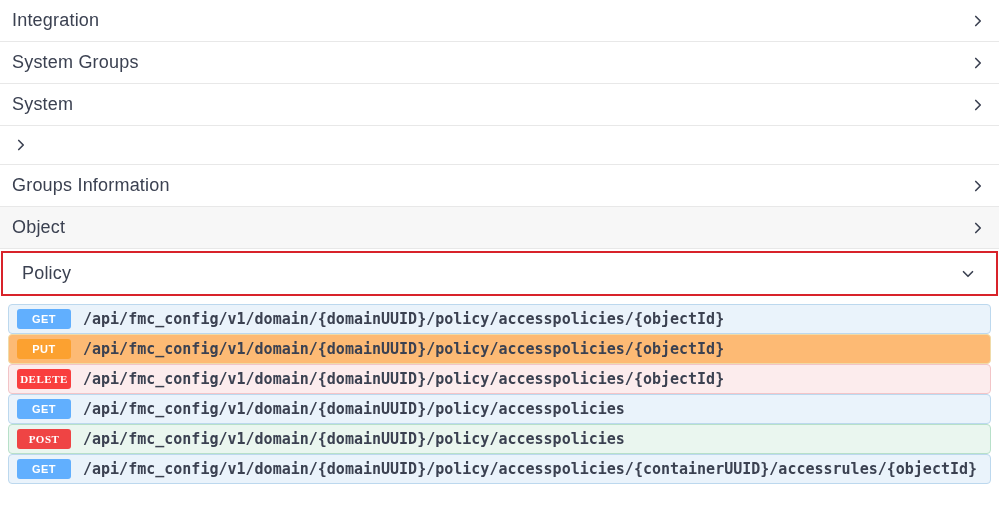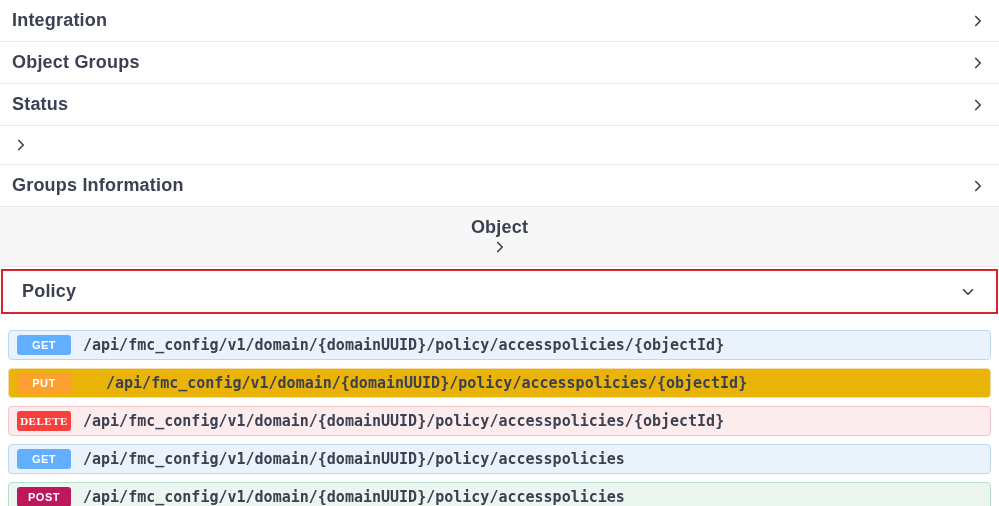--- a/index.html
+++ b/index.html
@@ -14,25 +14,24 @@
       display: flex;
       align-items: center;
       justify-content: space-between;
       padding: 10px 12px;
       border-bottom: 1px solid #e8e8e8;
       background: #fff;
       cursor: pointer;
     }
     .section.alt {
       background: #f7f7f7;
-      flex-direction: column;
     }
     .section-title {
       font-size: 18px;
-      font-weight: 700;
+      font-weight: 400;
       color: #3b4151;
       letter-spacing: 0.2px;
     }
     .section.highlighted {
       border: 2px solid #d8232a;
       padding: 10px 19px;
       margin: 2px 1px;
     }
     .chevron {
       width: 18px;
@@ -41,69 +40,69 @@
     }
     .ops {
       padding: 6px 8px 8px 8px;
     }
     .op {
       display: flex;
       align-items: center;
       border: 1px solid;
       border-radius: 4px;
       padding: 4px 8px;
-      margin: 8px 0;
+      margin: 0 0;
       cursor: pointer;
     }
     .op.get    { background: #eaf3fb; border-color: #bcd8ee; }
-    .op.put    { background: #eab308; border-color: #f0dba9; gap: 23px; }
+    .op.put    { background: #fdba74; border-color: #f0dba9; }
     .op.delete { background: #fceced; border-color: #f2c4c7; }
     .op.post   { background: #eaf6ef; border-color: #b7e0c9; }
     .badge {
       display: inline-block;
       min-width: 54px;
       text-align: center;
       font-size: 11px;
       font-weight: 700;
       color: #fff;
       padding: 4px 0;
       border-radius: 3px;
       margin-right: 12px;
       letter-spacing: 0.5px;
     }
     .badge.get    { background: #61affe; }
     .badge.put    { background: #fca130; }
     .badge.delete { background: #f93e3e; font-family: Liberation Serif, serif; }
-    .badge.post   { background: #be185d; }
+    .badge.post   { background: #ef4444; font-family: Liberation Serif, serif; }
     .path {
       font-family: ui-monospace, SFMono-Regular, Menlo, Consolas, monospace;
       font-size: 15px;
       font-weight: 600;
       color: #3b4151;
     }
   </style>
 </head>
 <body>
 
 <div class="section">
   <span class="section-title">Integration</span>
   <svg class="chevron" viewBox="0 0 24 24" fill="none" stroke="#3b4151" stroke-width="2.2" stroke-linecap="round" stroke-linejoin="round">
       <polyline points="9 6 15 12 9 18"></polyline>
     </svg>
 </div>
 
 <div class="section">
-  <span class="section-title">Object Groups</span>
+  <span class="section-title">System Groups</span>
   <svg class="chevron" viewBox="0 0 24 24" fill="none" stroke="#3b4151" stroke-width="2.2" stroke-linecap="round" stroke-linejoin="round">
       <polyline points="9 6 15 12 9 18"></polyline>
     </svg>
 </div>
 
 <div class="section">
-  <span class="section-title">Status</span>
+  <span class="section-title">System</span>
   <svg class="chevron" viewBox="0 0 24 24" fill="none" stroke="#3b4151" stroke-width="2.2" stroke-linecap="round" stroke-linejoin="round">
       <polyline points="9 6 15 12 9 18"></polyline>
     </svg>
 </div>
 
 <div class="section">
   <svg class="chevron" viewBox="0 0 24 24" fill="none" stroke="#3b4151" stroke-width="2.2" stroke-linecap="round" stroke-linejoin="round">
       <polyline points="9 6 15 12 9 18"></polyline>
     </svg>
 </div>

